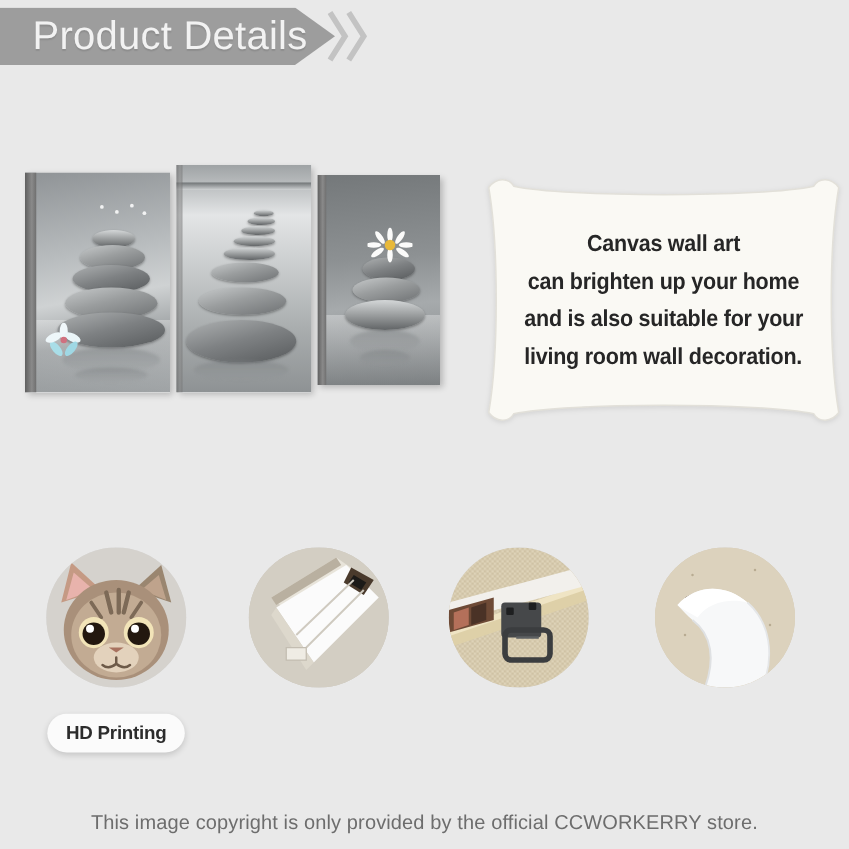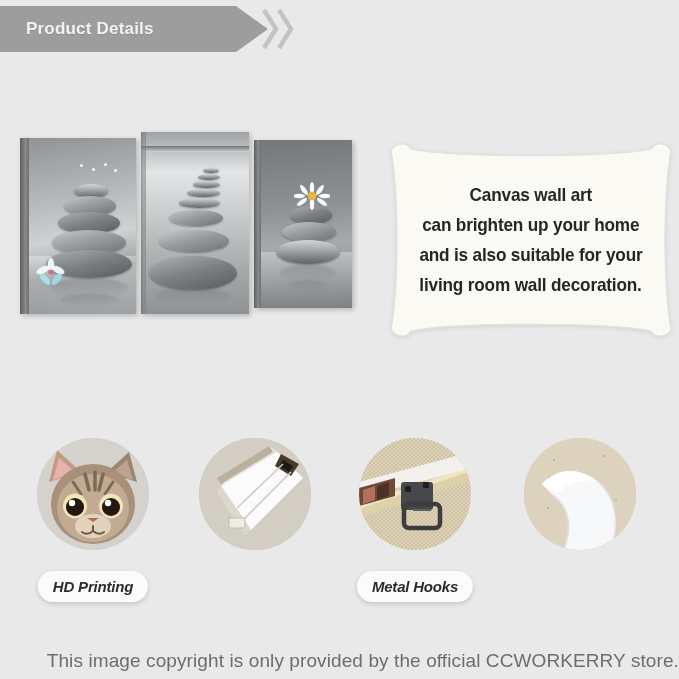--- a/index.html
+++ b/index.html
@@ -26,22 +26,22 @@
     width: 268px; height: 46px;
     background: #9d9d9d;
     -webkit-clip-path: polygon(0 0, 236px 0, 268px 50%, 236px 100%, 0 100%);
     clip-path: polygon(0 0, 236px 0, 268px 50%, 236px 100%, 0 100%);
   }
   .banner-title {
     position: absolute;
     left: 26px; top: 50%;
     transform: translateY(-50%);
     color: #f2f2f2;
-    font-size: 17px;
-    font-weight: bold;
+    font-size: 32px;
+    font-weight: normal;
     letter-spacing: 0.2px;
     white-space: nowrap;
     text-shadow: 0 1px 1px rgba(0,0,0,0.10);
   }
   .banner-chevron {
     position: absolute;
     left: 262px; top: 0;
     width: 36px; height: 46px;
   }
 
@@ -126,21 +126,21 @@
     text-align: center;
     white-space: nowrap;
     letter-spacing: -0.2px;
     transform: scaleX(0.93);
   }
 
   
   .features {
     position: absolute;
     left: 0; top: 438px;
-    width: 679px; height: 170px; font-style: italic;
+    width: 679px; height: 170px;
   }
   .feature {
     position: absolute;
     width: 150px; height: 170px;
   }
   #feat0 { left: 18px; }
   #feat1 { left: 180px; }
   #feat2 { left: 340px; }
   #feat3 { left: 505px; }
 
@@ -167,23 +167,23 @@
     box-shadow: 0 2px 5px rgba(0,0,0,0.16);
     letter-spacing: -0.2px;
   }
   #feat3 .label-pill { font-size: 14.5px; padding: 7px 12px; }
 
   
   .footer {
     position: absolute;
     left: 0; top: 650px;
     width: 100%;
-    text-align: right;
+    text-align: center;
     color: #6d6d6d;
-    font-size: 19px;
+    font-size: 16px;
     letter-spacing: 0.1px;
   }
 </style>
 </head>
 <body>
 
 <div class="banner-wrap">
   <div class="banner-bar"></div>
   <div class="banner-title">Product Details</div>
   <svg class="banner-chevron" viewBox="0 0 36 46">
@@ -362,21 +362,20 @@
         <path d="M18,48 L30,44 L30,58 L18,62 Z" fill="#4a3226"></path>
 
         <rect x="42" y="44" width="32" height="28" rx="3" fill="#46484a"></rect>
         <rect x="46" y="48" width="6" height="6" rx="1" fill="#1e1f20"></rect>
         <rect x="64" y="44" width="6" height="6" rx="1" fill="#1e1f20"></rect>
 
         <path d="M50,66 h26 a5,5 0 0 1 5,5 v14 a5,5 0 0 1 -5,5 h-26 a5,5 0 0 1 -5,-5 v-14 a5,5 0 0 1 5,-5 Z" fill="none" stroke="#3b3d3f" stroke-width="4.5"></path>
         <path d="M54,72 h18" stroke="#5e6163" stroke-width="2" fill="none"></path>
       </svg>
     </div>
-    <div class="label-pill">Metal Hooks</div>
   </div>
 
   <div class="feature" id="feat3">
     <div class="circle">
       <svg viewBox="0 0 112 112" width="112" height="112">
         <rect width="112" height="112" fill="#d8cdb7"></rect>
         <rect width="112" height="112" fill="#dcd2bd"></rect>
         <circle cx="30" cy="22" r="1" fill="#b8ab92"></circle>
         <circle cx="80" cy="18" r="1" fill="#b8ab92"></circle>
         <circle cx="64" cy="40" r="1" fill="#b8ab92"></circle>

